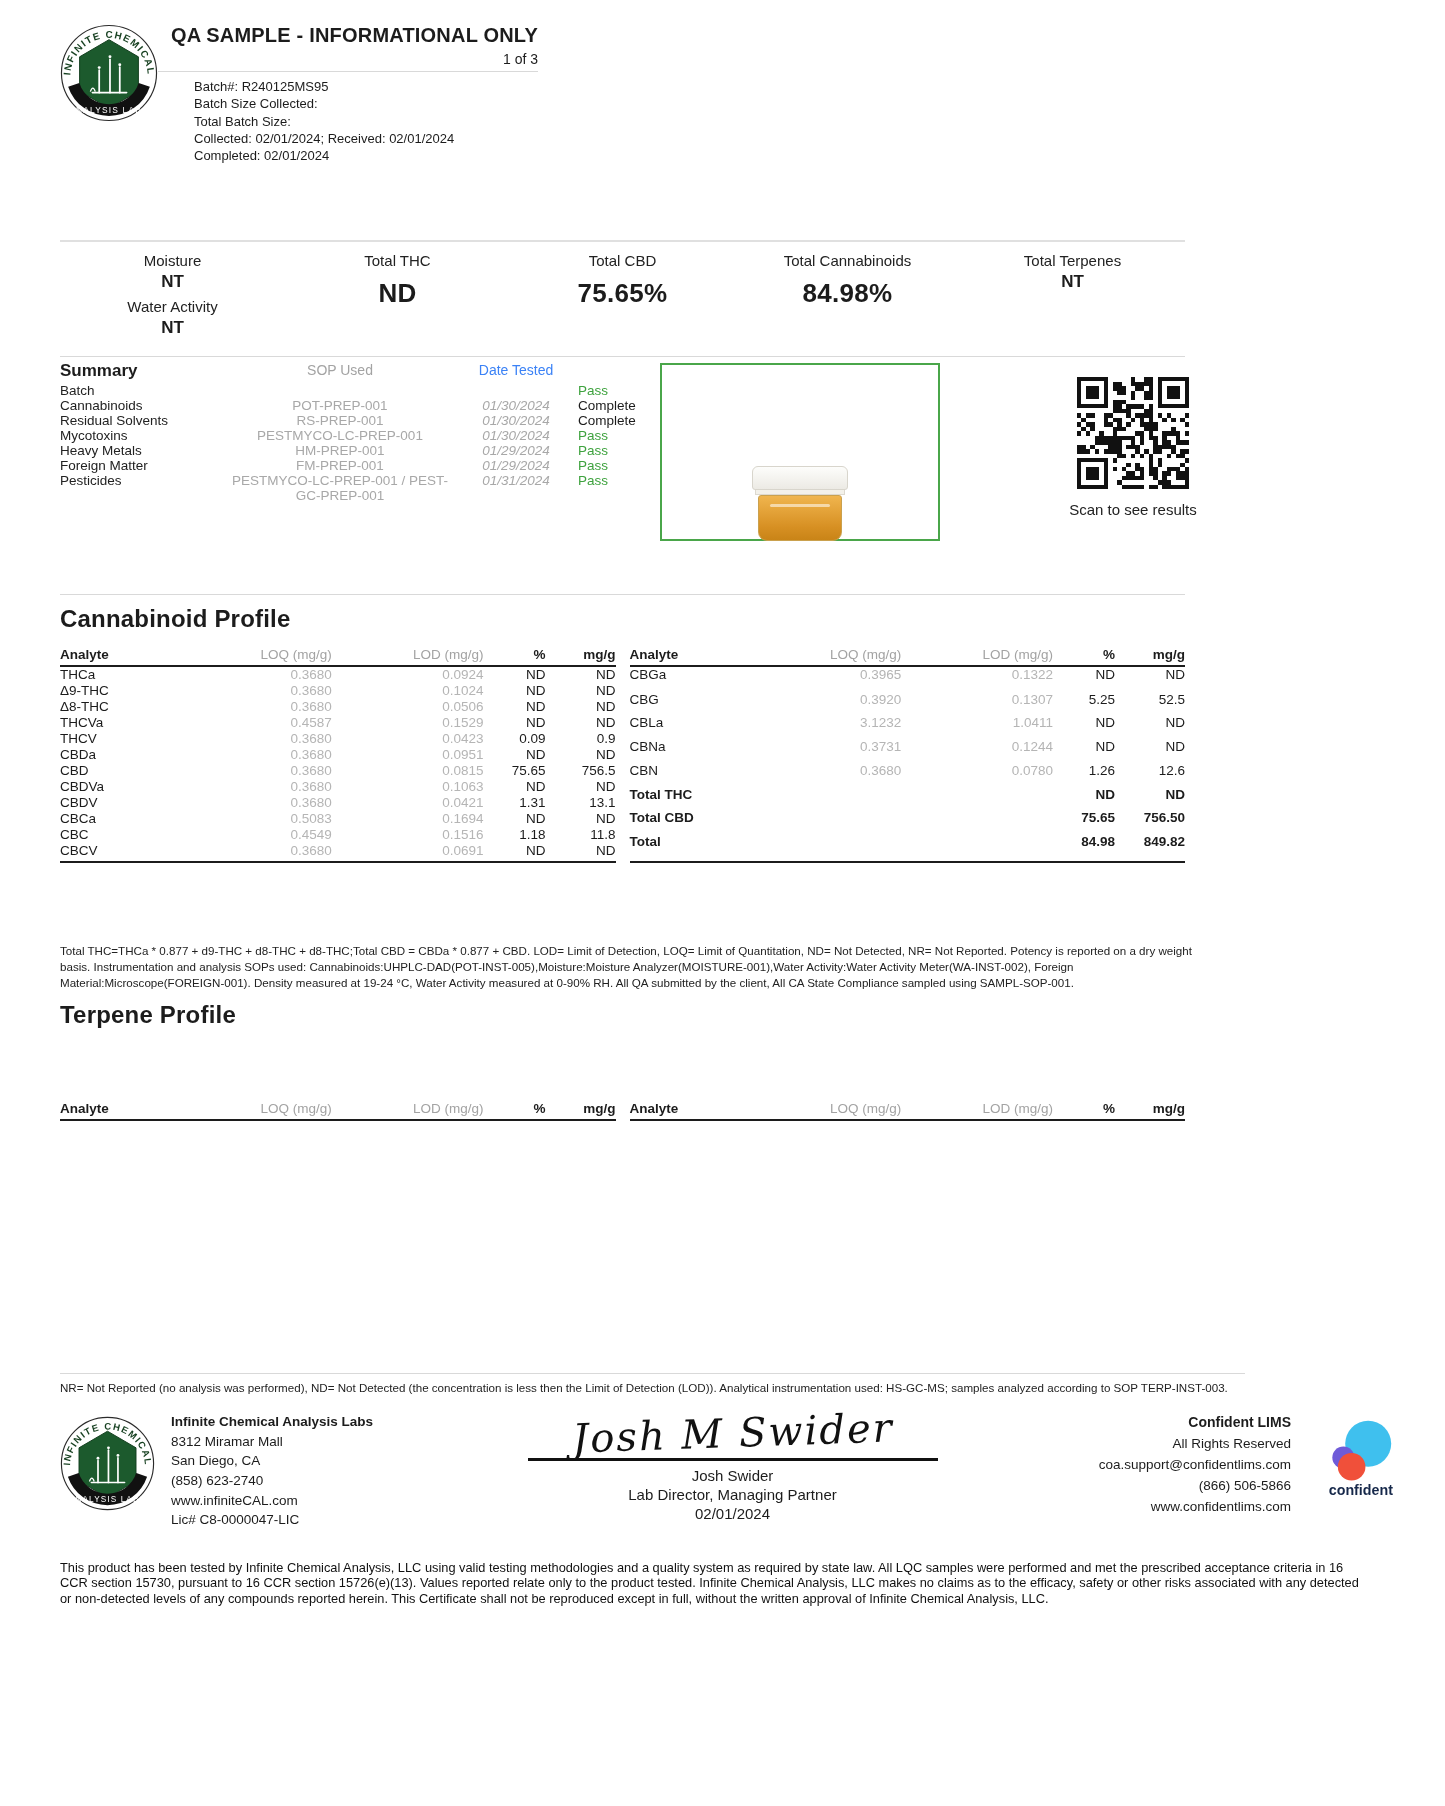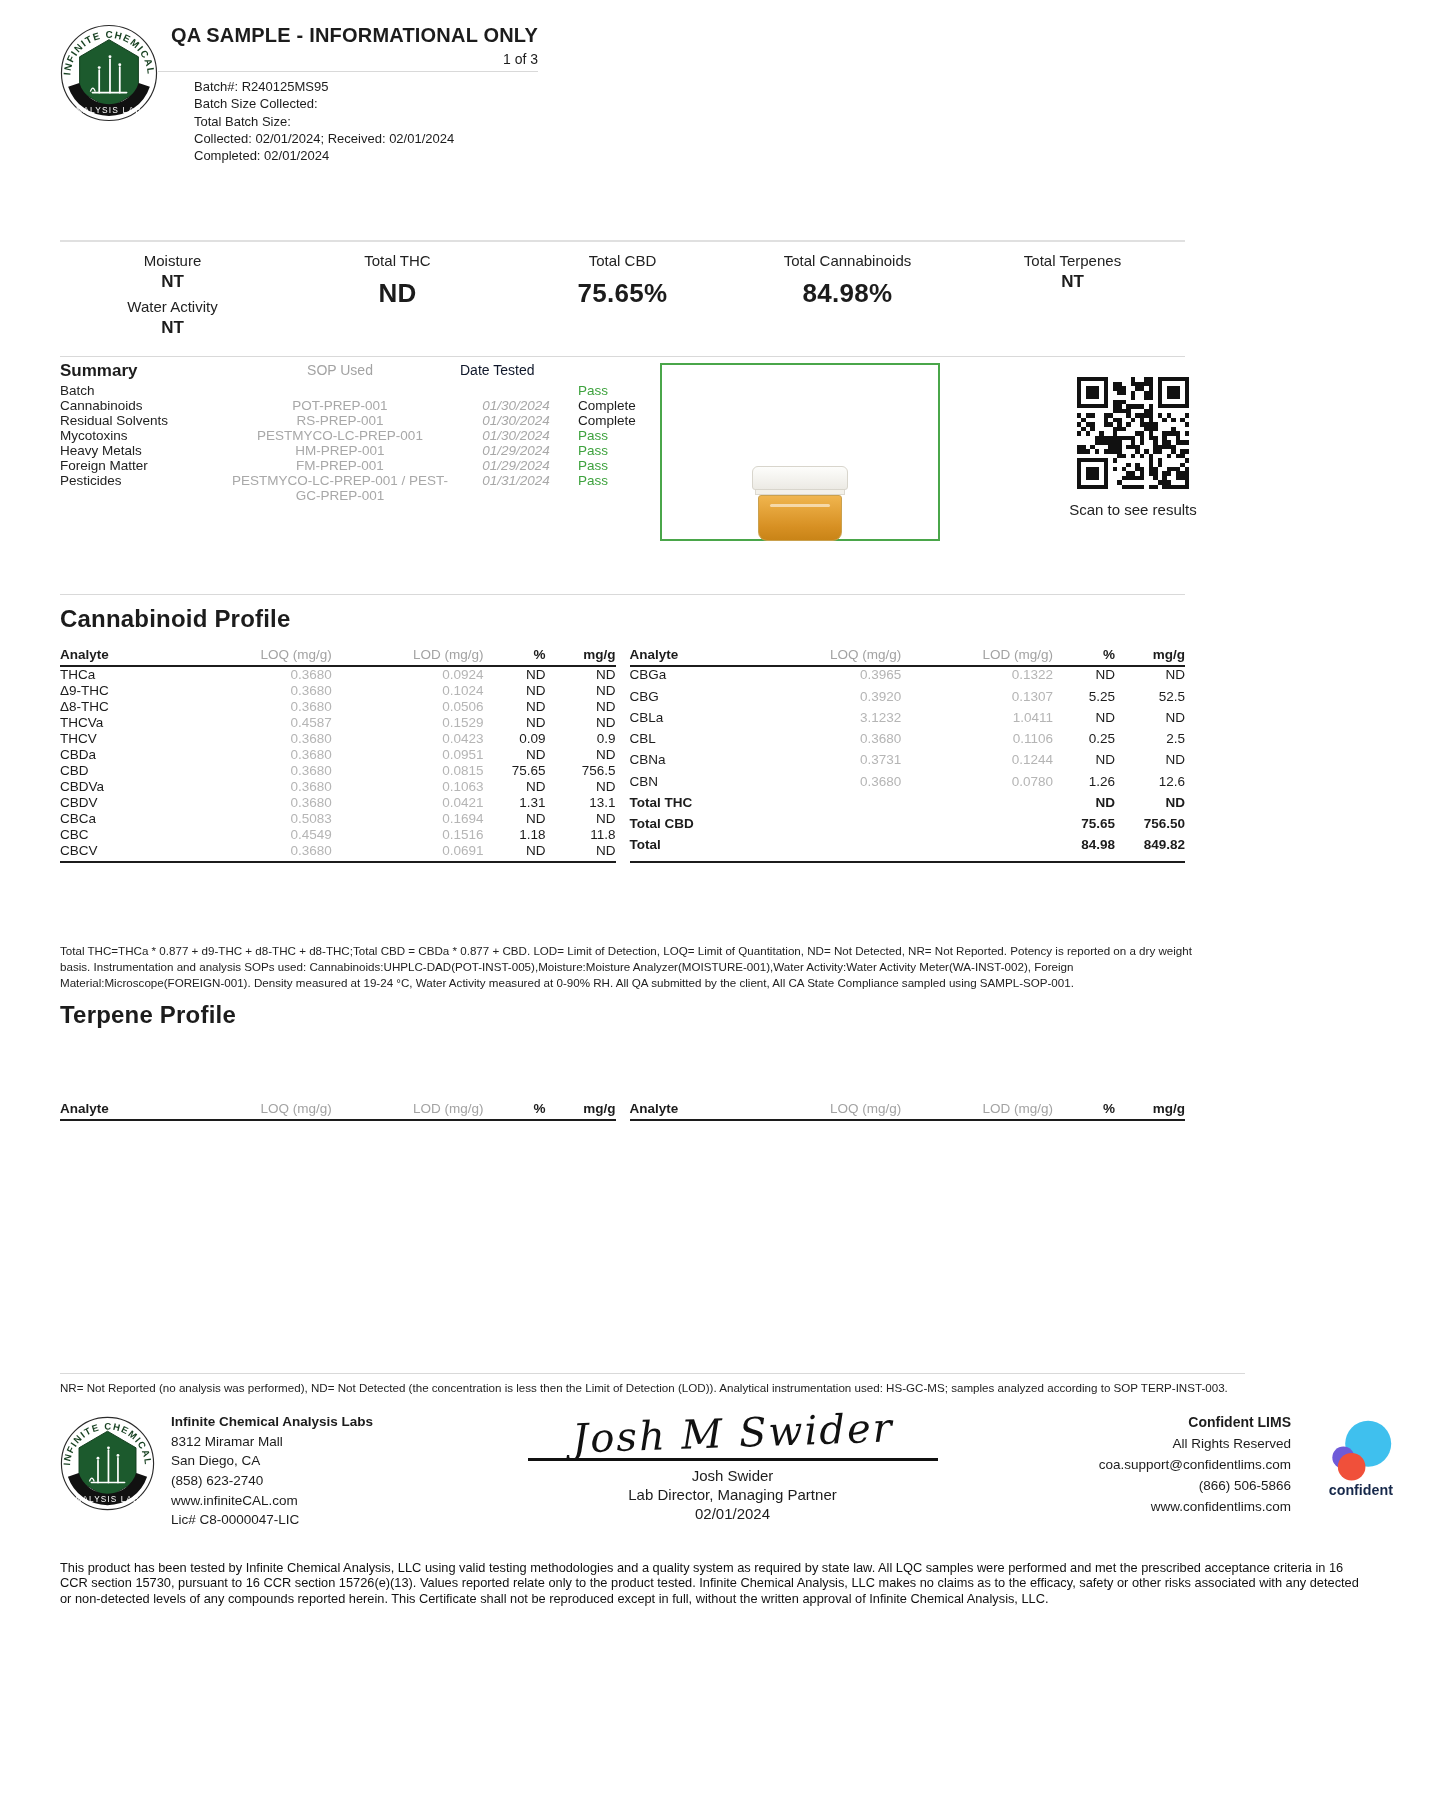--- a/index.html
+++ b/index.html
@@ -27,21 +27,21 @@
   .metric .mbig { font-size:26px; font-weight:700; margin-top:9px; letter-spacing:.3px; }
   .metric .msmall { font-size:17px; font-weight:700; margin-top:3px; }
   .metric .mlabel2 { font-size:15px; margin-top:6px; }
 
   
   .summary-section { margin:18px 260px 0 60px; border-top:1.5px solid #d9d9d9; position:relative; height:196px; padding-top:6px; }
   table.sum { border-collapse:collapse; }
   table.sum th, table.sum td { padding:0; font-weight:400; vertical-align:top; line-height:15px; }
   .sum .h-summary { font-size:17px; font-weight:700; text-align:left; width:160px; padding-bottom:5px;}
   .sum .h-sop { font-size:14px; color:#a3a3a3; text-align:center; width:240px; }
-  .sum .h-date { font-size:14px; color:#0f172a; text-align:left; width:112px; }
+  .sum .h-date { font-size:14px; color:#3b82f6; text-align:center; width:112px; }
   .sum .h-status { width:90px; }
   .sum td { font-size:13.5px; }
   .sum .c-name { color:#222; }
   .sum .c-sop { color:#a8a8a8; text-align:center; }
   .sum .c-date { color:#a8a8a8; text-align:center;font-style:italic; }
   .sum .c-status { padding-left:6px; }
   .st-green { color:#3ea23e; }
   .st-dark { color:#1c1c1c; }
 
   .product-box { position:absolute; left:600px; top:6px; width:280px; height:178px; border:2px solid #4aa64a; background:#fff; }
@@ -619,27 +619,20 @@
           </tr>
 
           <tr>
             <td class="c-an">CBLa</td>
             <td class="c-loq">3.1232</td>
             <td class="c-lod">1.0411</td>
             <td class="c-pct">ND</td>
             <td class="c-mgg">ND</td>
           </tr>
 
-          <tr>
-            <td class="c-an">CBL</td>
-            <td class="c-loq">0.3680</td>
-            <td class="c-lod">0.1106</td>
-            <td class="c-pct">0.25</td>
-            <td class="c-mgg">2.5</td>
-          </tr>
 
           <tr>
             <td class="c-an">CBNa</td>
             <td class="c-loq">0.3731</td>
             <td class="c-lod">0.1244</td>
             <td class="c-pct">ND</td>
             <td class="c-mgg">ND</td>
           </tr>
 
           <tr>

